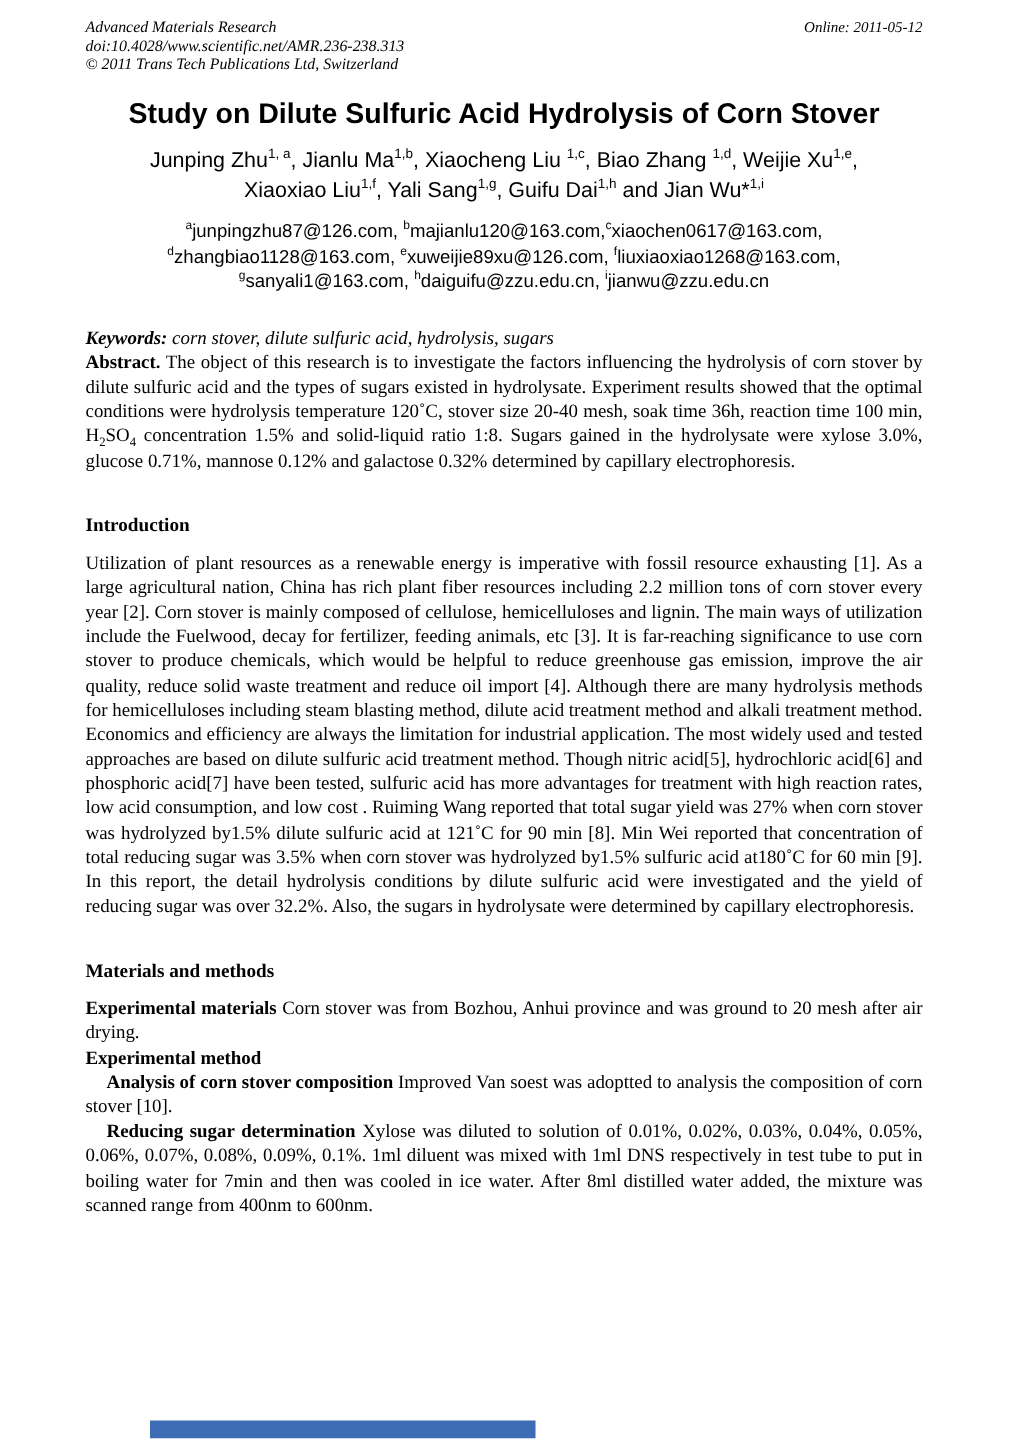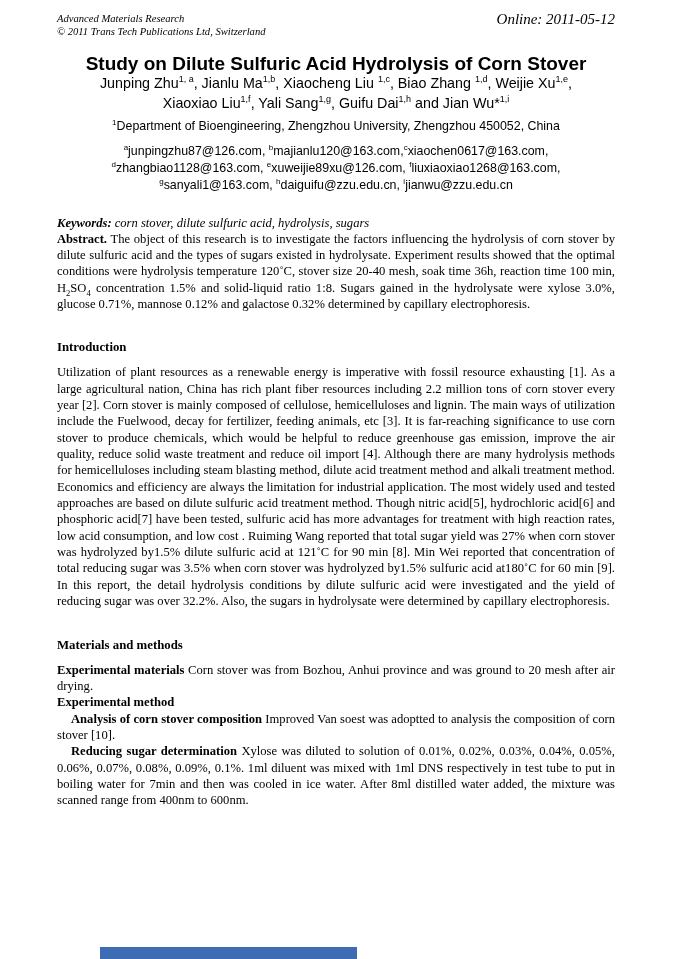--- a/index.html
+++ b/index.html
@@ -19,33 +19,33 @@
   
   .paper-header {
     display: flex;
     justify-content: space-between;
     align-items: flex-start;
     font-style: italic;
     font-size: 10.6px;
     line-height: 12.6px;
   }
   .paper-header .hl { white-space: nowrap; }
-  .header-right { font-size: 15px; }
+  .header-right { font-size: 10px; }
   
   .title {
     margin: 16px 0 0 0;
     text-align: center;
     font-family: "Liberation Sans", "DejaVu Sans", sans-serif;
     font-weight: bold;
     font-size: 19px;
     line-height: 19px;
   }
   
   .authors {
-    margin: 0 18px 0 18px;
+    margin: 11px 18px 0 18px;
     text-align: center;
     font-family: "Liberation Sans", "DejaVu Sans", sans-serif;
     font-size: 14.3px;
     line-height: 20px;
   }
   .authors sup { font-size: 9px; line-height: 0; }
   .affiliation {
     margin: 5px 0 0 0;
     text-align: center;
     font-family: "Liberation Sans", "DejaVu Sans", sans-serif;
@@ -100,30 +100,30 @@
   }
 </style>
 </head>
 <body>
 
 <div class="page">
 
   <header class="paper-header">
     <div class="header-left">
       <div class="hl">Advanced Materials Research</div>
+      <div class="hl">doi:10.4028/www.scientific.net/AMR.236-238.313</div>
       <div class="hl">© 2011 Trans Tech Publications Ltd, Switzerland</div>
     </div>
     <div class="header-right">Online: 2011-05-12</div>
   </header>
 
   <h1 class="title">Study on Dilute Sulfuric Acid Hydrolysis of Corn Stover</h1>
 
   <p class="authors"><span>Junping Zhu</span><sup>1, a</sup><span>, Jianlu Ma</span><sup>1,b</sup><span>, Xiaocheng Liu </span><sup>1,c</sup><span>, Biao Zhang </span><sup>1,d</sup><span>, Weijie Xu</span><sup>1,e</sup><span>, Xiaoxiao Liu</span><sup>1,f</sup><span>, Yali Sang</span><sup>1,g</sup><span>, Guifu Dai</span><sup>1,h</sup><span> and Jian Wu*</span><sup>1,i</sup></p>
 
-  <p class="affiliation"><sup>1</sup><span>Department of Bioengineering, Zhengzhou University, Zhengzhou 450052, China</span></p>
 
   <p class="emails"><sup>a</sup><span>junpingzhu87@126.com, </span><sup>b</sup><span>majianlu120@163.com,</span><sup>c</sup><span>xiaochen0617@163.com, </span><sup>d</sup><span>zhangbiao1128@163.com, </span><sup>e</sup><span>xuweijie89xu@126.com, </span><sup>f</sup><span>liuxiaoxiao1268@163.com, </span><sup>g</sup><span>sanyali1@163.com, </span><sup>h</sup><span>daiguifu@zzu.edu.cn, </span><sup>i</sup><span>jianwu@zzu.edu.cn</span></p>
 
   <p class="keywords"><b class="run">Keywords:</b><span> corn stover, dilute sulfuric acid, hydrolysis, sugars</span></p>
 
   <p class="abstract"><b class="run">Abstract.</b><span> The object of this research is to investigate the factors influencing the hydrolysis of corn stover by dilute sulfuric acid and the types of sugars existed in hydrolysate. Experiment results showed that the optimal conditions were hydrolysis temperature 120˚C, stover size 20-40 mesh, soak time 36h, reaction time 100 min, H</span><sub>2</sub><span>SO</span><sub>4</sub><span> concentration 1.5% and solid-liquid ratio 1:8. Sugars gained in the hydrolysate were xylose 3.0%, glucose 0.71%, mannose 0.12% and galactose 0.32% determined by capillary electrophoresis.</span></p>
 
   <h2 class="section-heading">Introduction</h2>
 
   <p class="bodytext">Utilization of plant resources as a renewable energy is imperative with fossil resource exhausting [1]. As a large agricultural nation, China has rich plant fiber resources including 2.2 million tons of corn stover every year [2]. Corn stover is mainly composed of cellulose, hemicelluloses and lignin. The main ways of utilization include the Fuelwood, decay for fertilizer, feeding animals, etc [3]. It is far-reaching significance to use corn stover to produce chemicals, which would be helpful to reduce greenhouse gas emission, improve the air quality, reduce solid waste treatment and reduce oil import [4]. Although there are many hydrolysis methods for hemicelluloses including steam blasting method, dilute acid treatment method and alkali treatment method. Economics and efficiency are always the limitation for industrial application. The most widely used and tested approaches are based on dilute sulfuric acid treatment method. Though nitric acid[5], hydrochloric acid[6] and phosphoric acid[7] have been tested, sulfuric acid has more advantages for treatment with high reaction rates, low acid consumption, and low cost . Ruiming Wang reported that total sugar yield was 27% when corn stover was hydrolyzed by1.5% dilute sulfuric acid at 121˚C for 90 min [8]. Min Wei reported that concentration of total reducing sugar was 3.5% when corn stover was hydrolyzed by1.5% sulfuric acid at180˚C for 60 min [9]. In this report, the detail hydrolysis conditions by dilute sulfuric acid were investigated and the yield of reducing sugar was over 32.2%. Also, the sugars in hydrolysate were determined by capillary electrophoresis.</p>

